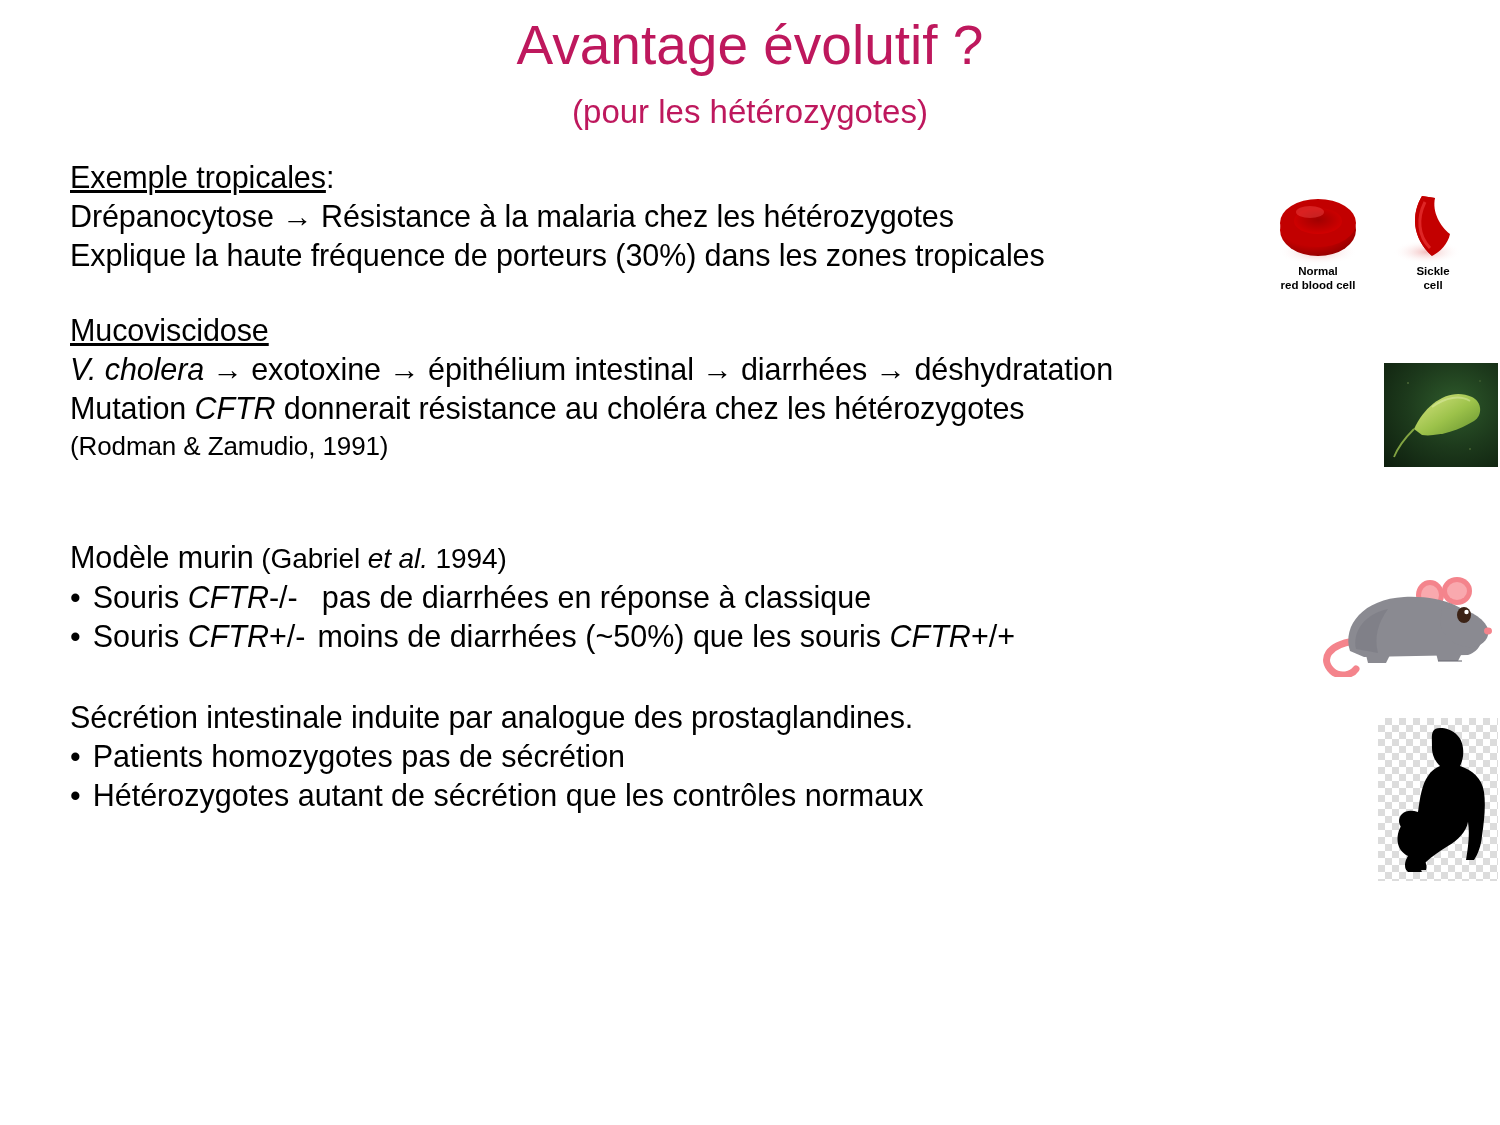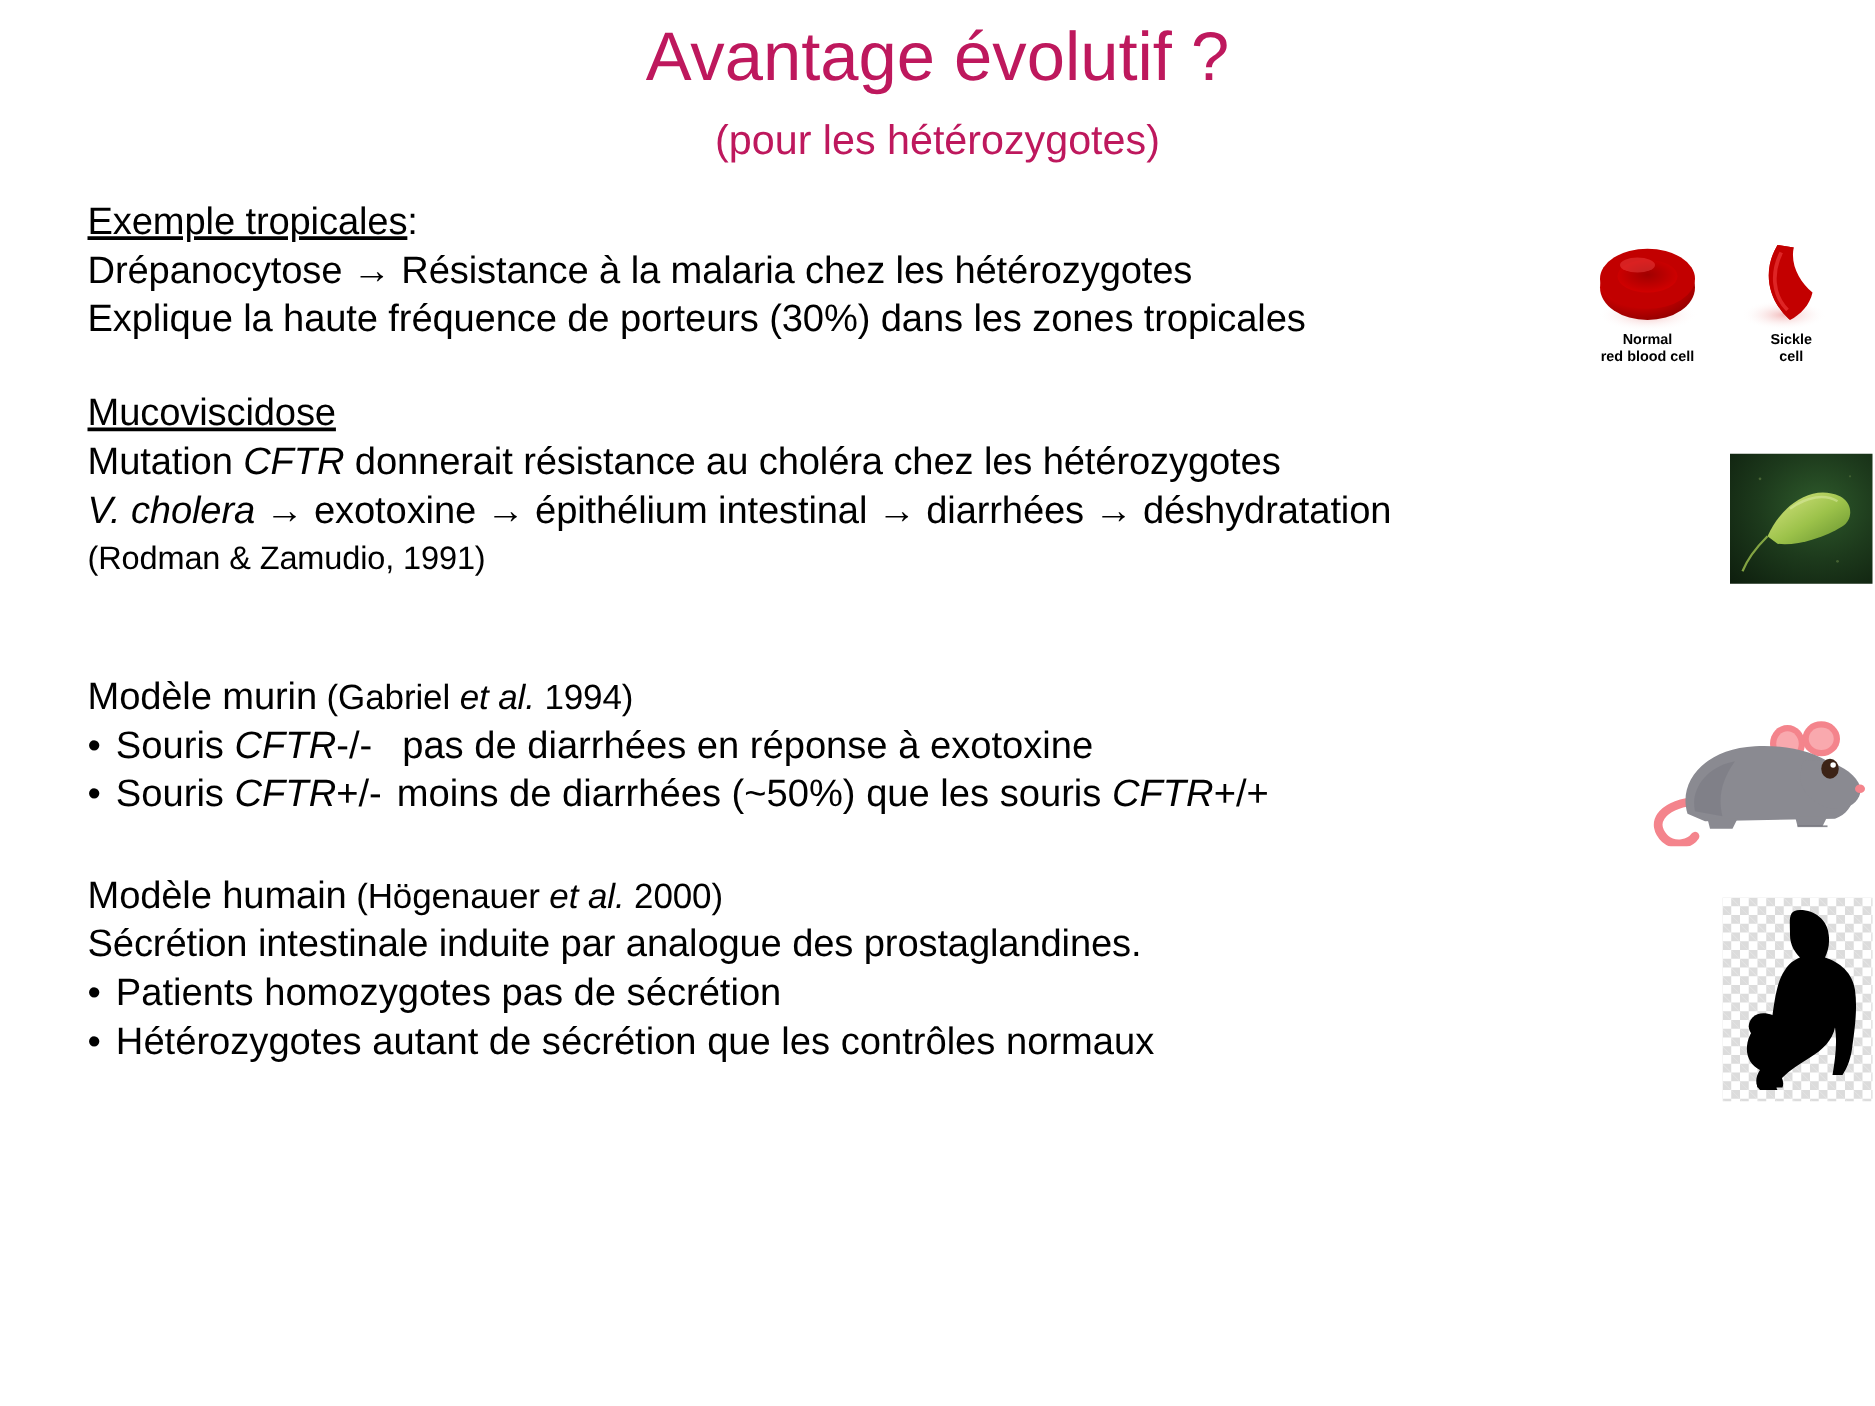--- a/index.html
+++ b/index.html
@@ -101,37 +101,36 @@
   <div class="para">
     <div class="line"><span class="u">Exemple tropicales</span><span>:</span></div>
     <div class="line"><span>Drépanocytose </span><span>→</span><span> Résistance à la malaria chez les hétérozygotes</span></div>
     <div class="line">Explique la haute fréquence de porteurs (30%) dans les zones tropicales</div>
   </div>
 
   <div class="gap-md"></div>
 
   <div class="para">
     <div class="line"><span class="u">Mucoviscidose</span></div>
+    <div class="line"><span class="it">V. cholera</span><span> → </span><span>exotoxine</span><span> → </span><span>épithélium intestinal</span><span> → </span><span>diarrhées</span><span> → </span><span>déshydratation</span></div>
     <div class="line"><span>Mutation </span><span class="it">CFTR</span><span> donnerait résistance au choléra chez les hétérozygotes</span></div>
-    <div class="line"><span class="it">V. cholera</span><span> → </span><span>exotoxine</span><span> → </span><span>épithélium intestinal</span><span> → </span><span>diarrhées</span><span> → </span><span>déshydratation</span></div>
     <div class="line small">(Rodman &amp; Zamudio, 1991)</div>
   </div>
 
   <div class="gap-xl"></div>
 
   <div class="para">
     <div class="line"><span>Modèle murin</span><span class="cite"> (Gabriel </span><span class="cite it">et al.</span><span class="cite"> 1994)</span></div>
-    <div class="bullet-line"><span>•</span><span class="spacer-mid"></span><span>Souris </span><span class="it">CFTR</span><span>-/-</span><span class="spacer-wide"></span><span>pas de diarrhées en réponse à exotoxine</span></div>
+    <div class="bullet-line"><span>•</span><span class="spacer-mid"></span><span>Souris </span><span class="it">CFTR</span><span>-/-</span><span class="spacer-wide"></span><span>pas de diarrhées en réponse à classique</span></div>
     <div class="bullet-line"><span>•</span><span class="spacer-mid"></span><span>Souris </span><span class="it">CFTR</span><span>+/-</span><span class="spacer-mid"></span><span>moins de diarrhées (~50%) que les souris </span><span class="it">CFTR</span><span>+/+</span></div>
   </div>
 
   <div class="gap-lg"></div>
 
   <div class="para">
-    <div class="line"><span>Modèle humain</span><span class="cite"> (Högenauer </span><span class="cite it">et al.</span><span class="cite"> 2000)</span></div>
     <div class="line">Sécrétion intestinale induite par analogue des prostaglandines.</div>
     <div class="bullet-line"><span>•</span><span class="spacer-mid"></span><span>Patients homozygotes pas de sécrétion</span></div>
     <div class="bullet-line"><span>•</span><span class="spacer-mid"></span><span>Hétérozygotes  autant de sécrétion que les contrôles normaux</span></div>
   </div>
 
   <div class="gap-xl"></div>
   <div class="gap-md"></div>
 
 
 </div>

